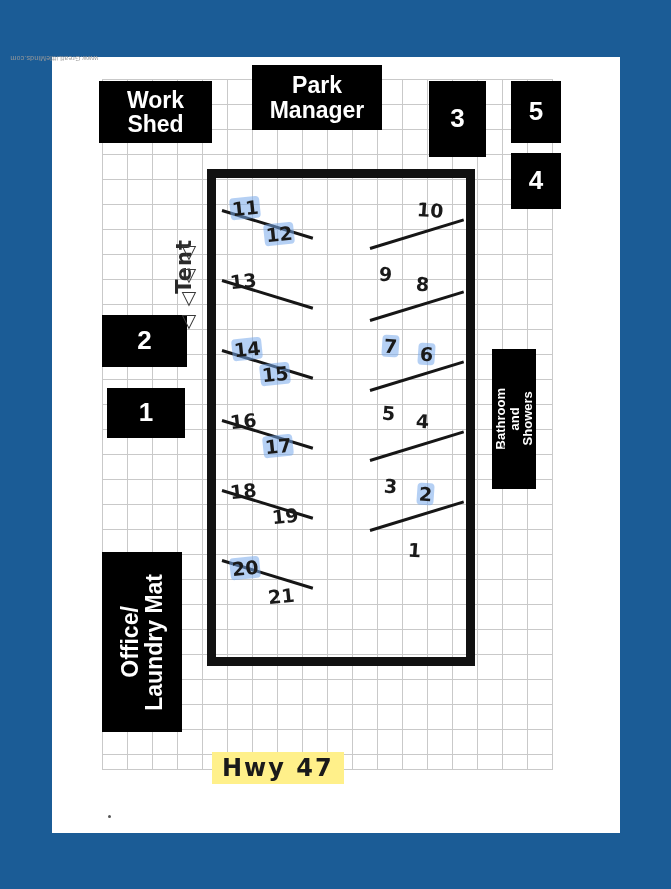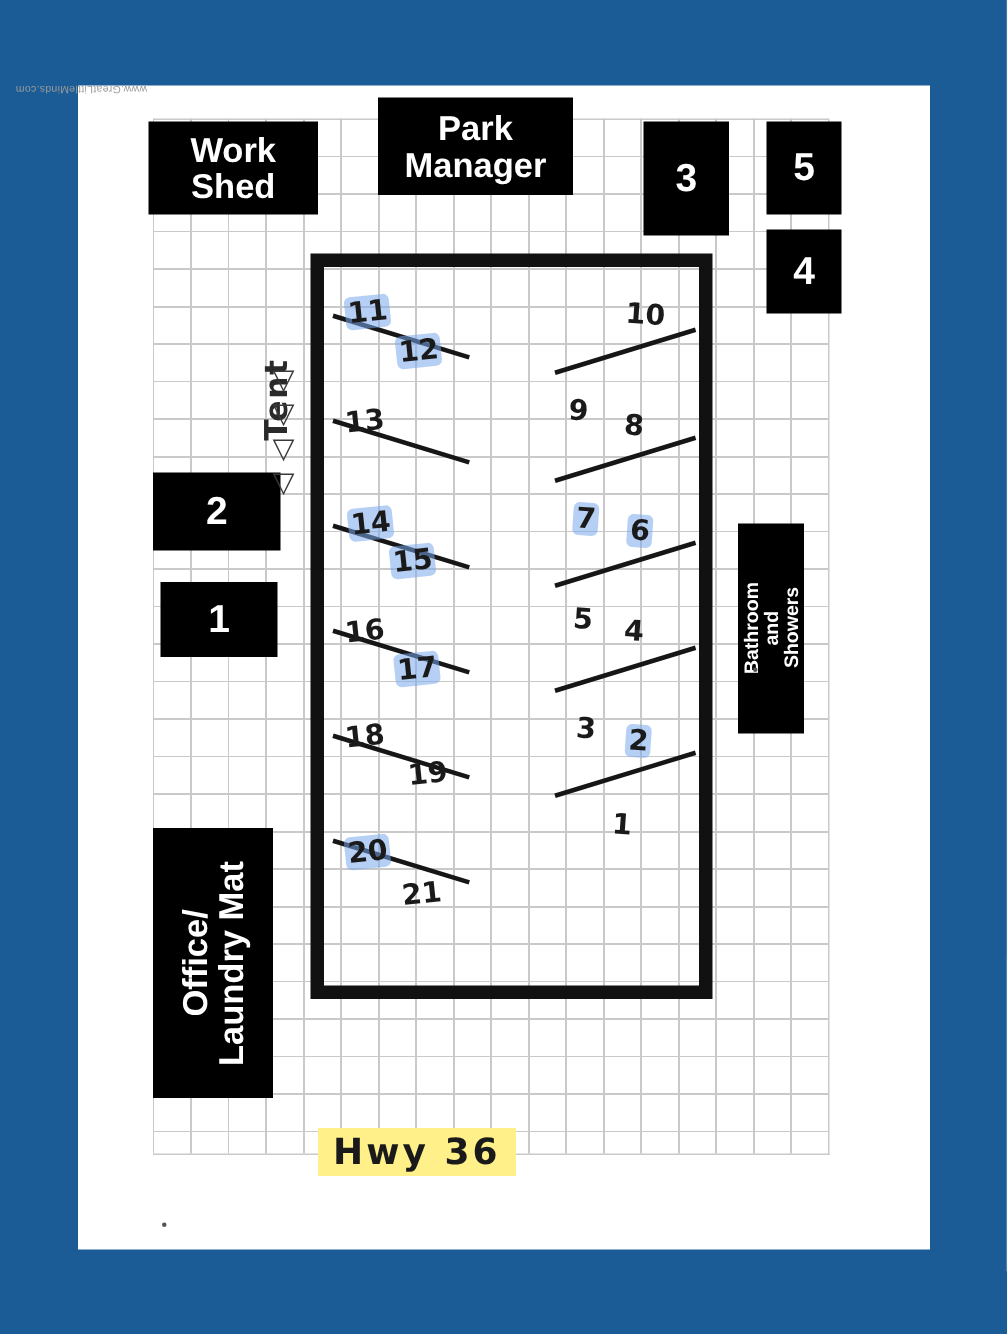--- a/index.html
+++ b/index.html
@@ -276,16 +276,16 @@
     <div class="hw" style="left:365px;top:426px;transform:rotate(4deg);">
       <span class="hl">2</span>
     </div>
     <div class="hw" style="left:356px;top:482px;transform:rotate(4deg);">
       <span>1</span>
     </div>
 
     <div class="dot" style="left:450px;top:388px;"></div>
     <div class="dot" style="left:56px;top:758px;"></div>
 
-    <div id="hwy">Hwy  36</div>
+    <div id="hwy">Hwy  47</div>
 
   </div>
 </div>
 
 </body></html>

